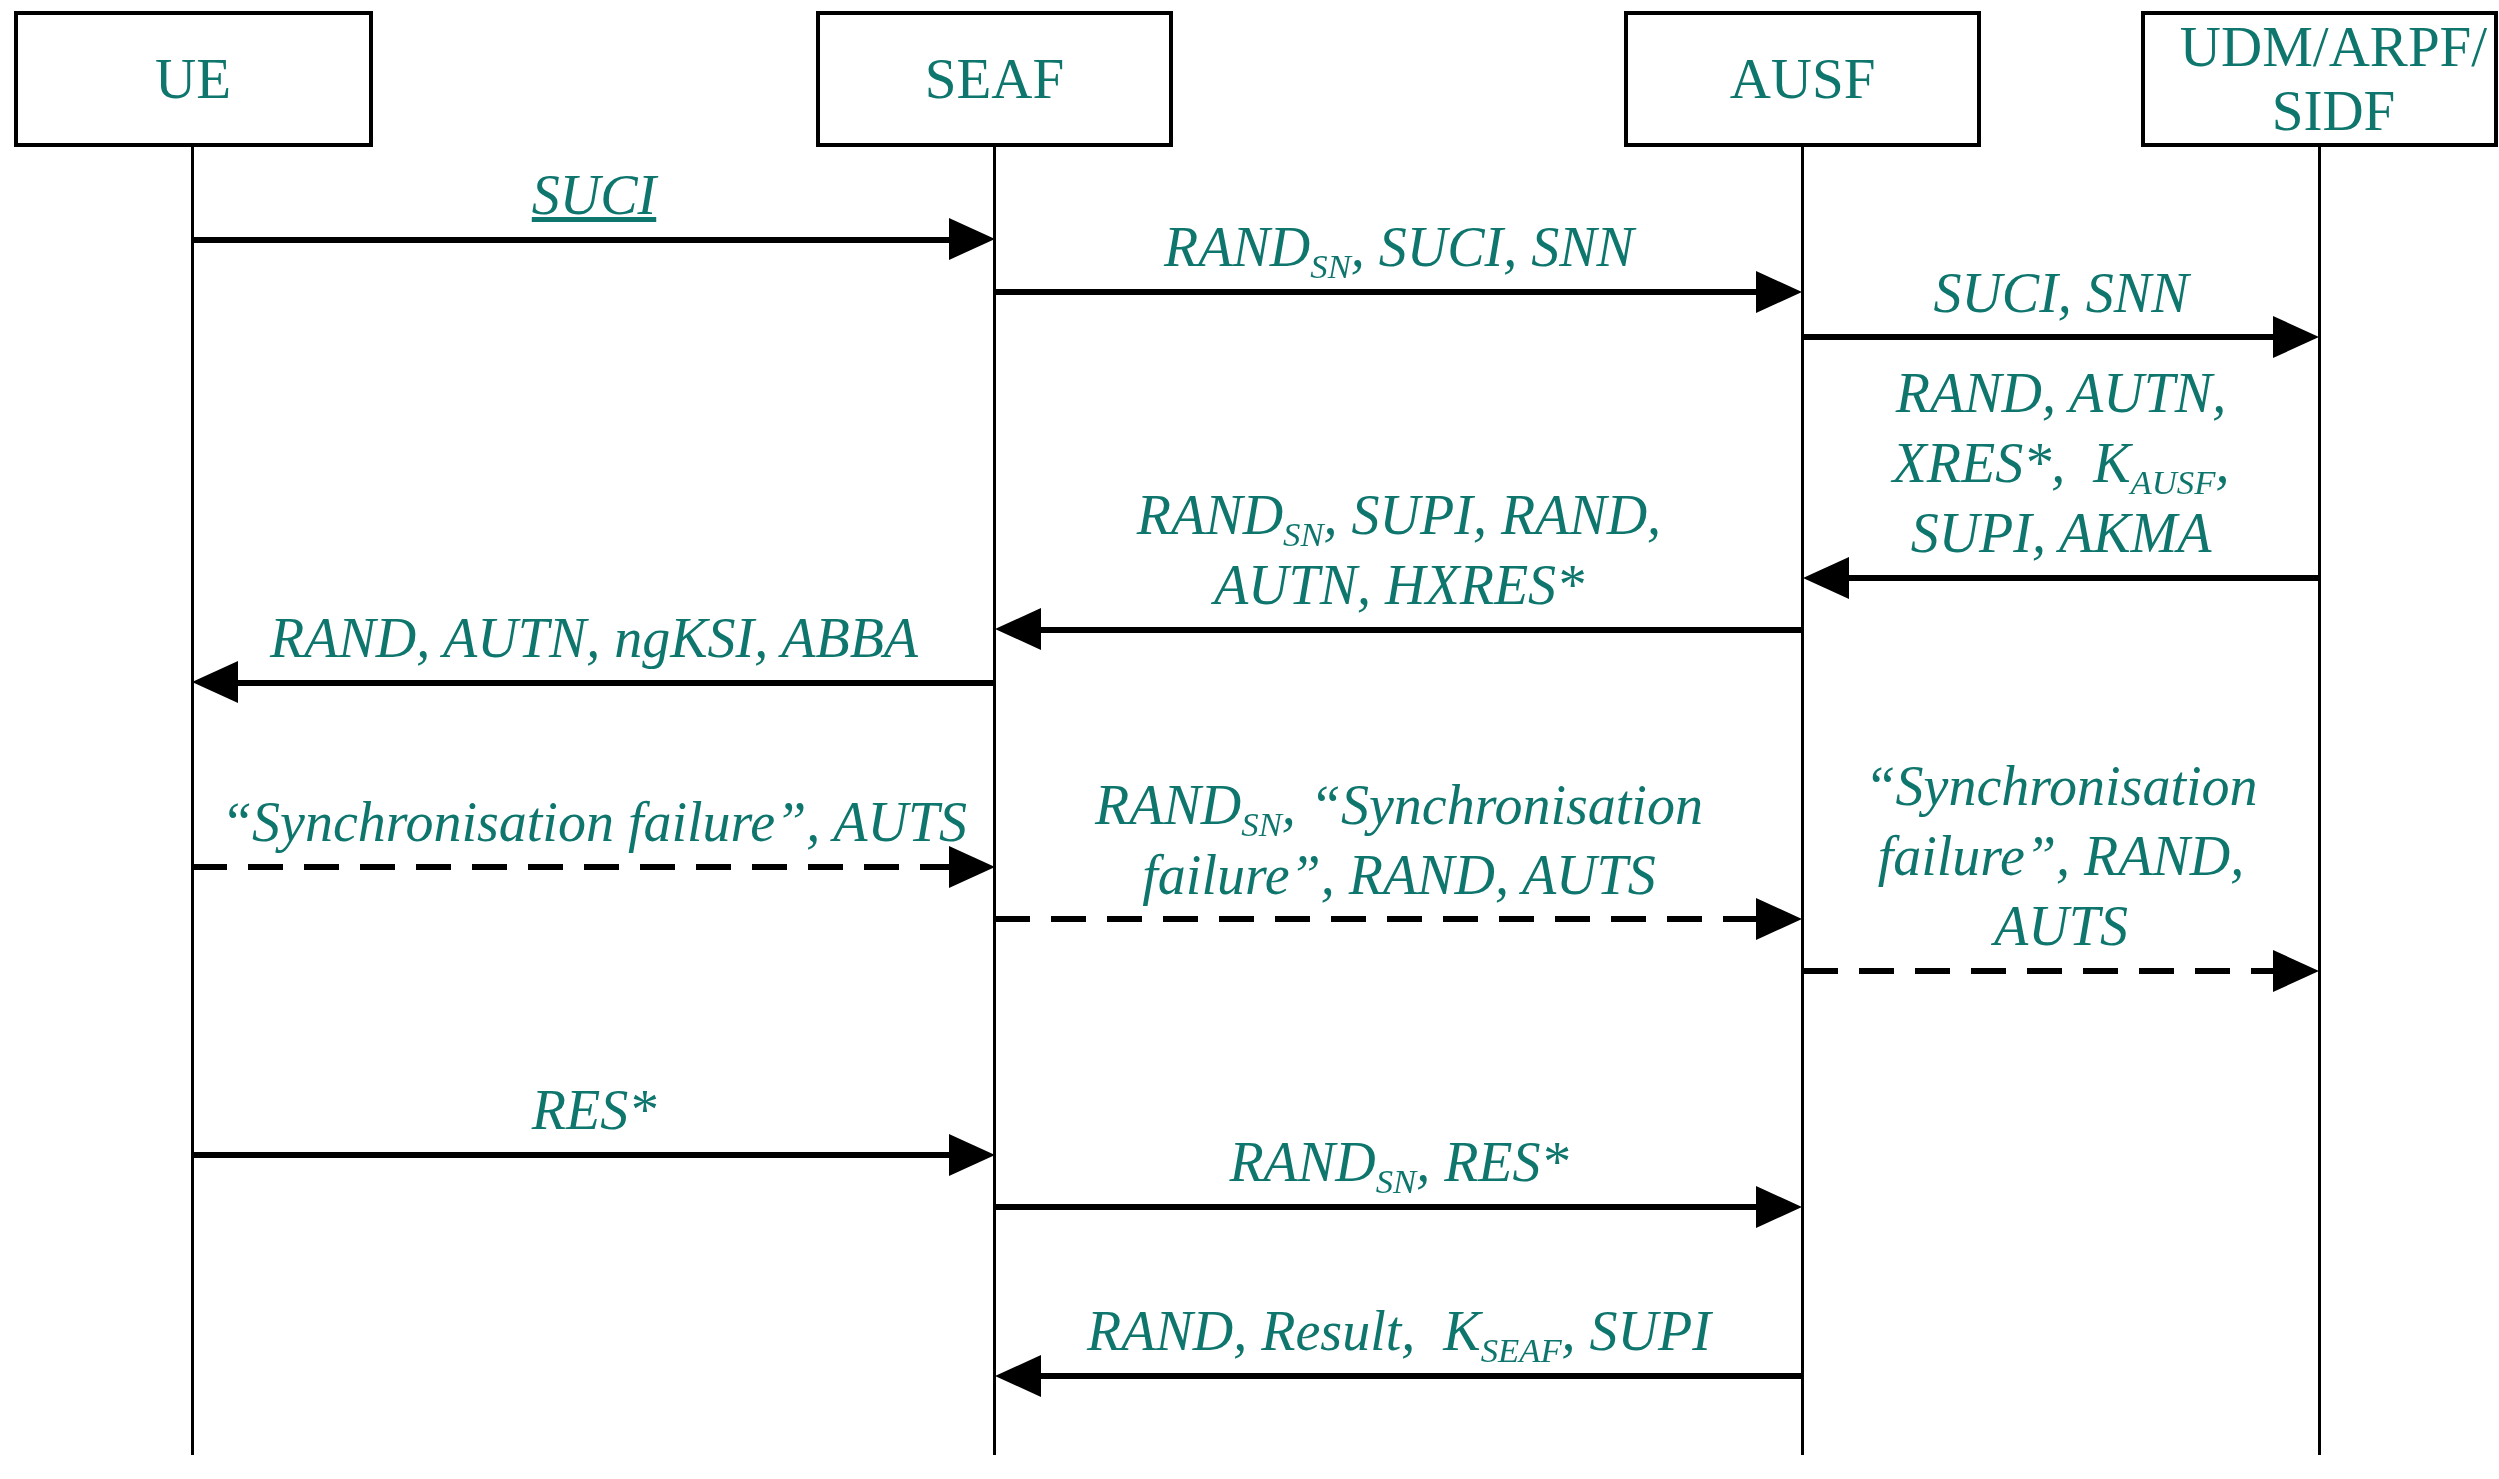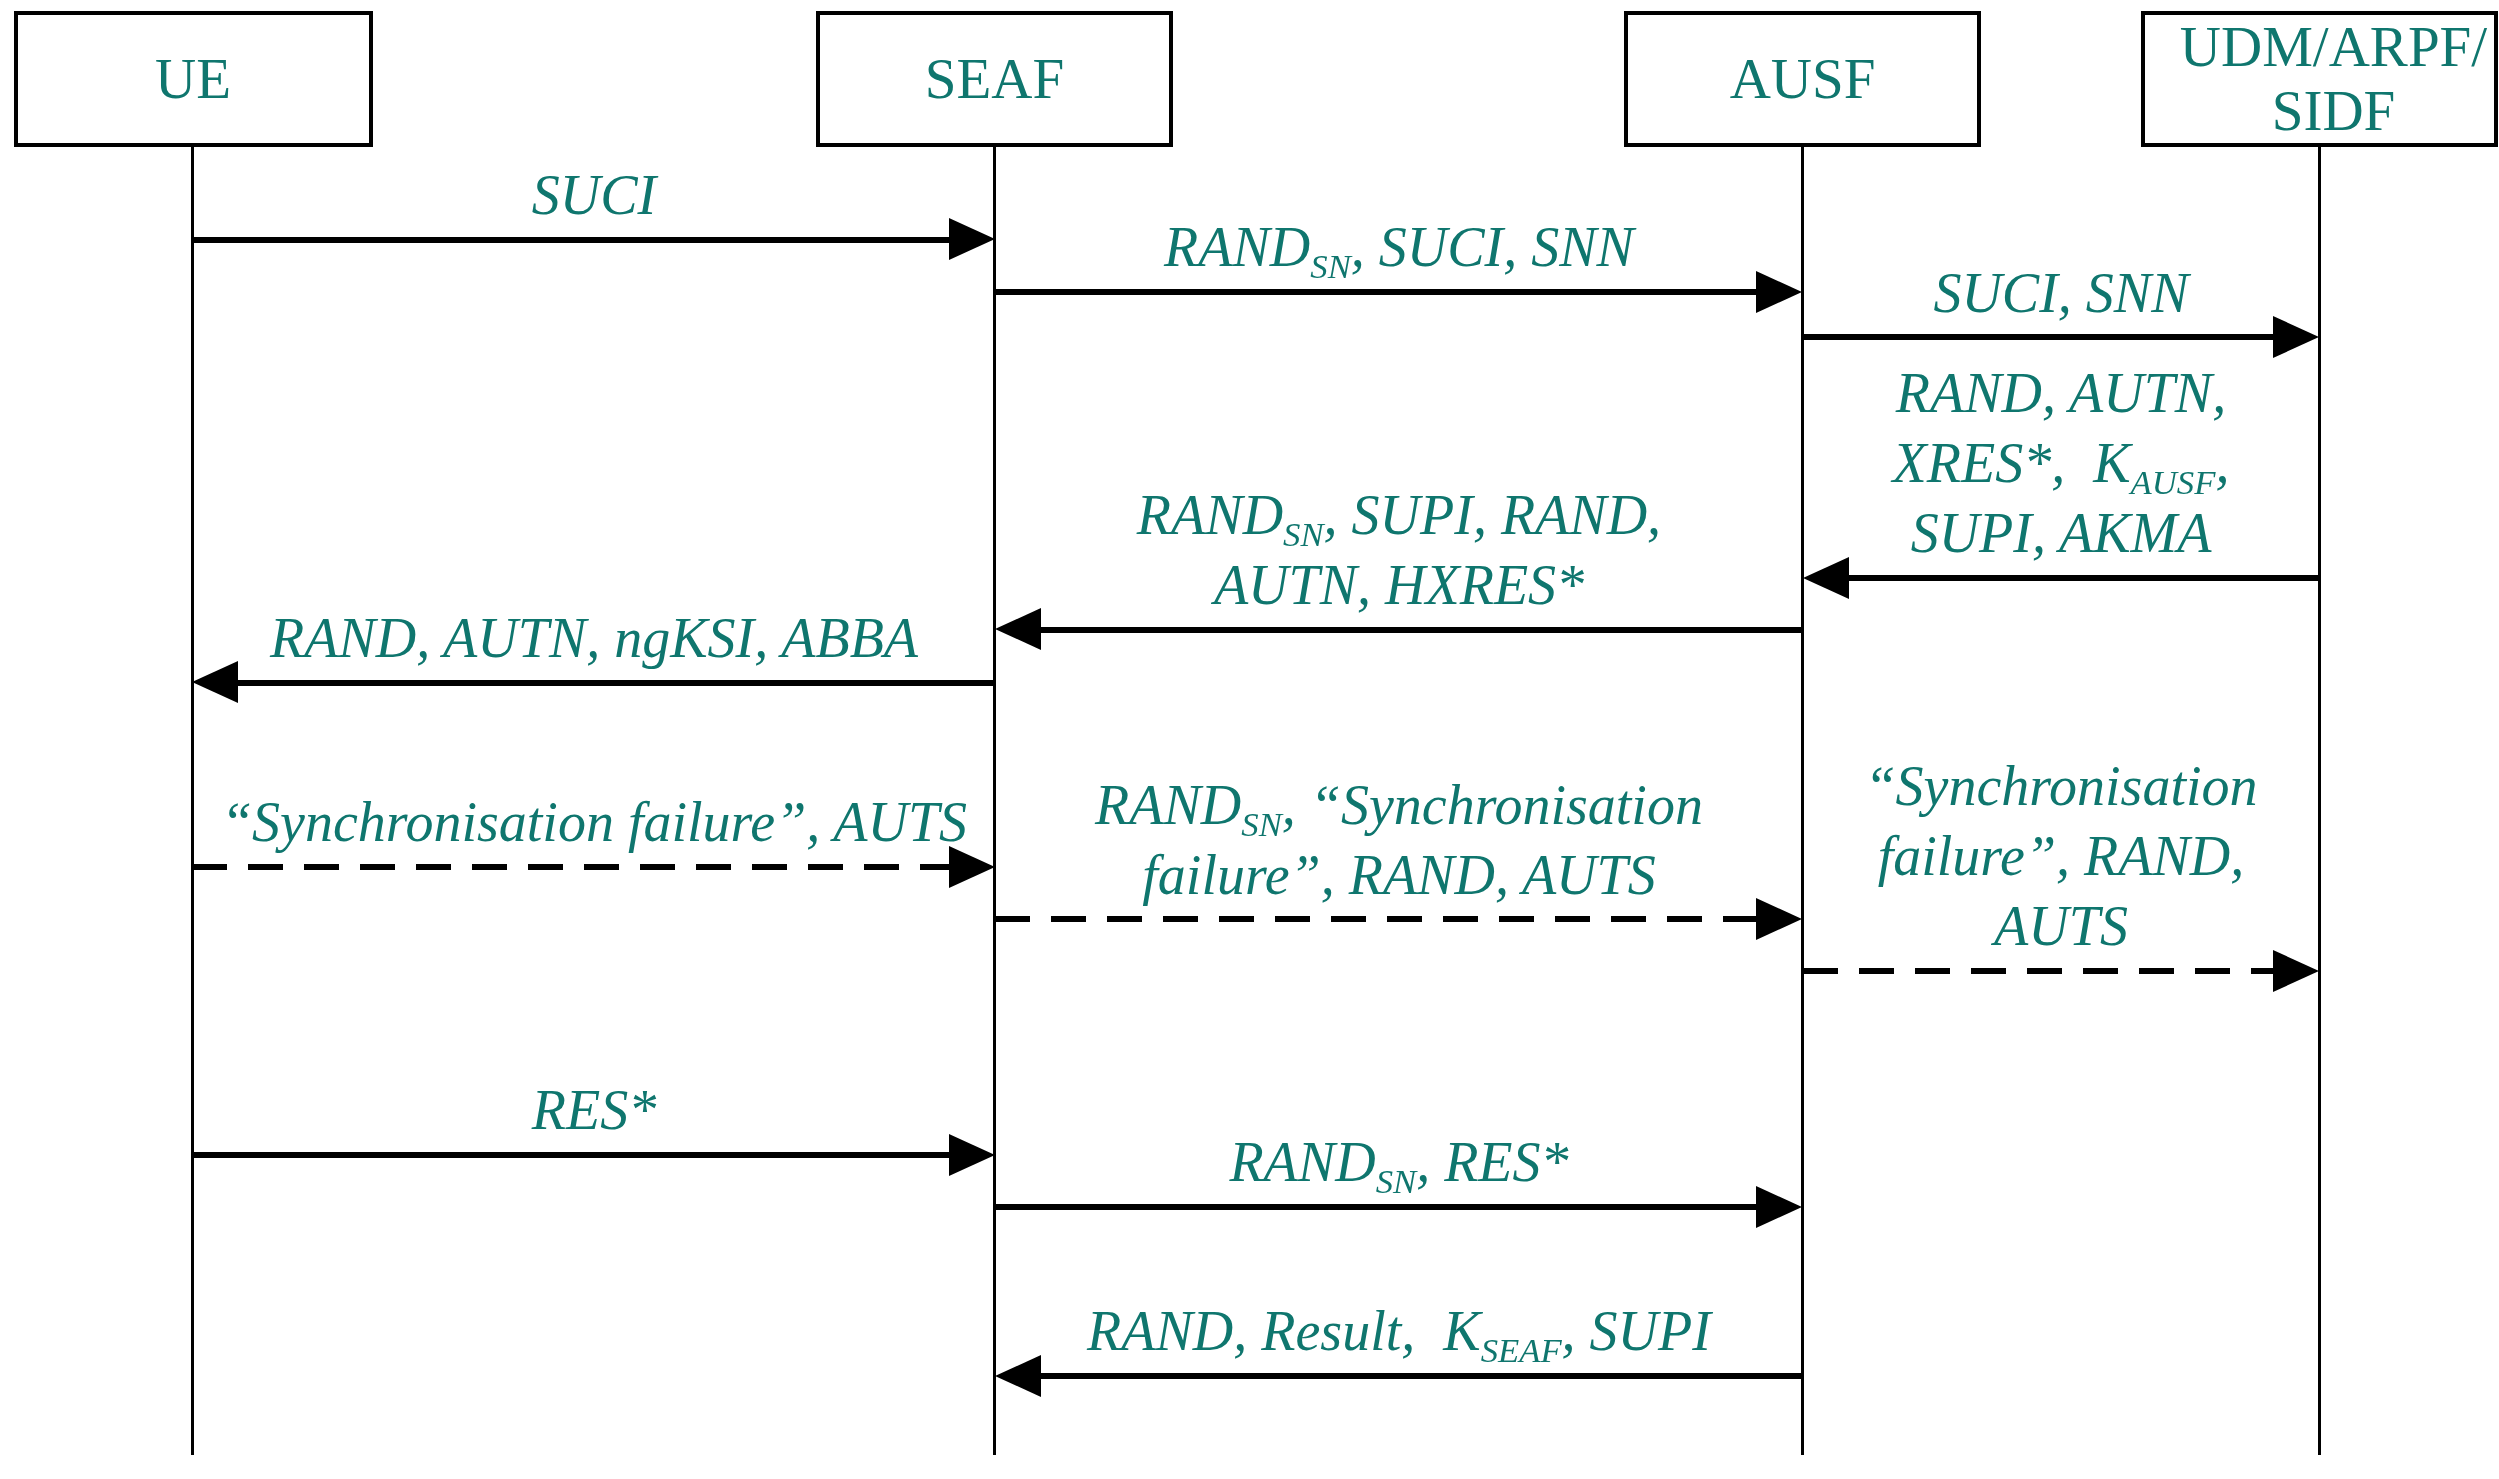--- a/index.html
+++ b/index.html
@@ -88,21 +88,21 @@
   </div>
 
   <div class="lifeline" style="left:191px;"></div>
   <div class="lifeline" style="left:993px;"></div>
   <div class="lifeline" style="left:1801px;"></div>
   <div class="lifeline" style="left:2318px;"></div>
 
   <div id="messages">
       <div class="msg-line" style="top: 237px; left: 192px; width: 761px;"></div>
       <div class="msg-head right" style="top: 218px; left: 949px;"></div>
-      <div class="msg-label" style="left: 594px; bottom: 1249px;">SUCI</div>
+      <div class="msg-label" style="left: 594px; bottom: 1249px; text-decoration: underline;">SUCI</div>
       <div class="msg-line" style="top: 289px; left: 995px; width: 766px;"></div>
       <div class="msg-head right" style="top: 271px; left: 1756px;"></div>
       <div class="msg-label" style="left: 1399px; bottom: 1197px;">RAND<sub>SN</sub>, SUCI, SNN</div>
       <div class="msg-line" style="top: 334px; left: 1803px; width: 476px;"></div>
       <div class="msg-head right" style="top: 316px; left: 2273px;"></div>
       <div class="msg-label" style="left: 2061px; bottom: 1151px;">SUCI, SNN</div>
       <div class="msg-line" style="top: 575px; left: 1844px; width: 476px;"></div>
       <div class="msg-head left" style="top: 557px; left: 1803px;"></div>
       <div class="msg-label" style="left: 2061px; bottom: 911px; margin-top: 8px;">RAND, AUTN,<br>XRES*,  K<sub>AUSF</sub>,<br>SUPI, AKMA</div>
       <div class="msg-line" style="top: 627px; left: 1036px; width: 766px;"></div>

